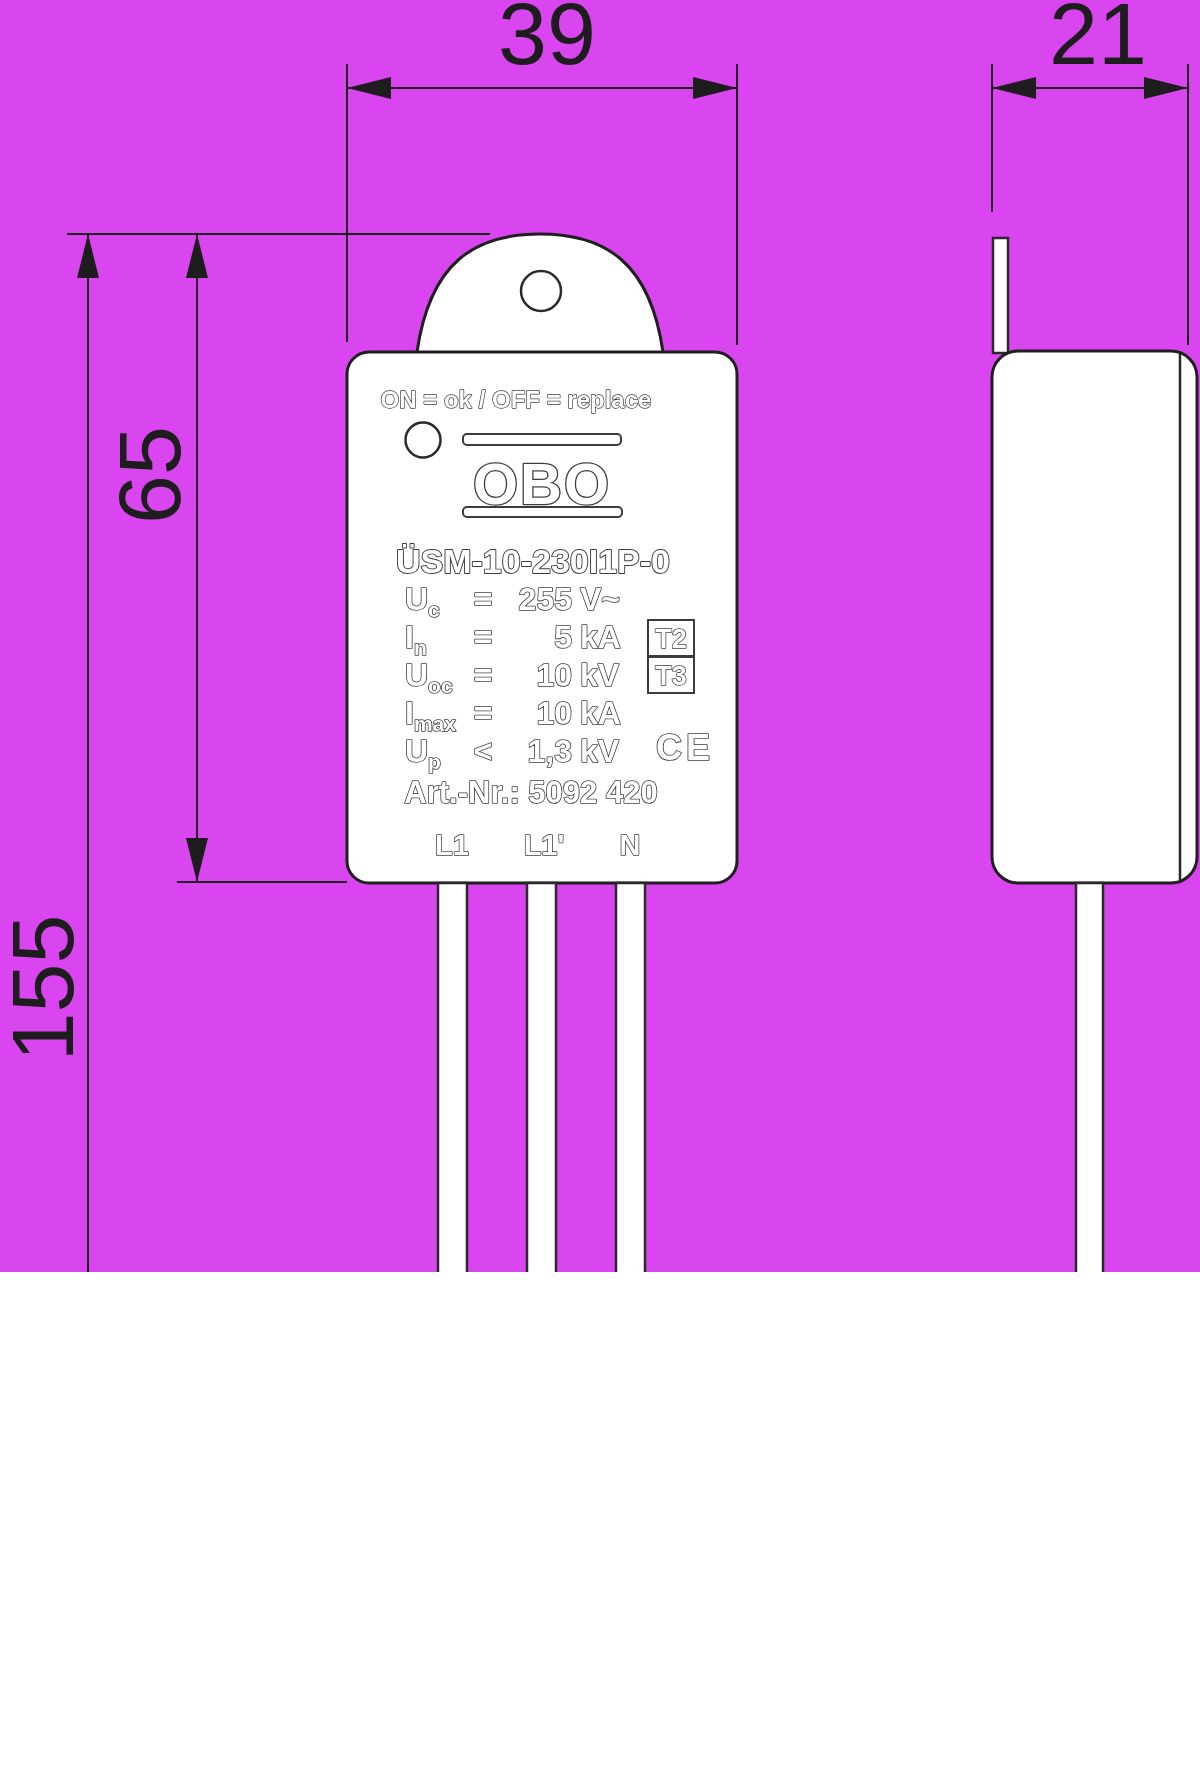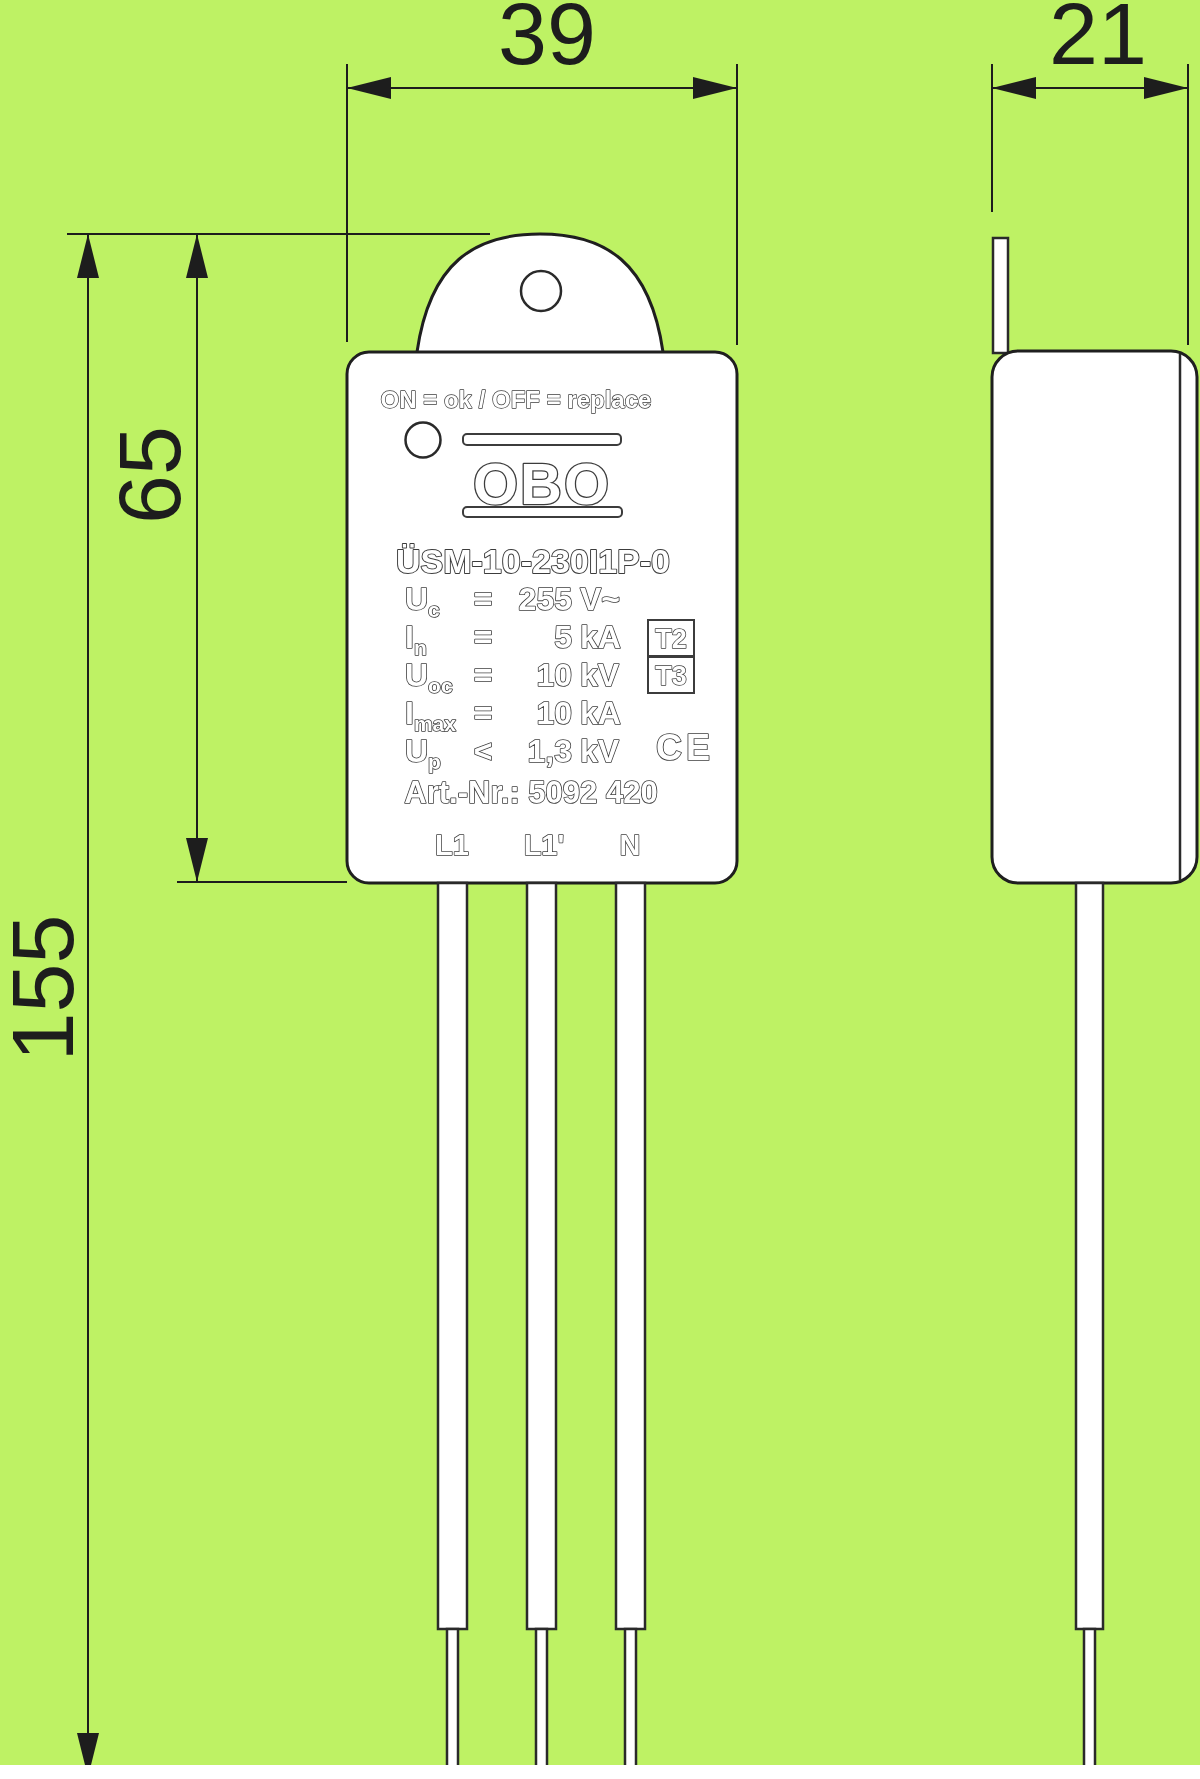--- a/index.html
+++ b/index.html
@@ -1,16 +1,16 @@
 <!DOCTYPE html>
 <html><head>
 <meta charset="utf-8">
 <style>
   html, body { margin: 0; padding: 0; background: #ffffff; }
-  .stage { position: relative; width: 1200px; height: 1765px; background: #bef264; }
+  .stage { position: relative; width: 1200px; height: 1272px; background: #d946ef; }
   svg { display: block; }
   
   .dimnum {
     font-family: "Liberation Sans", sans-serif;
     font-size: 88px;
     fill: #1d1d1d;
     font-weight: normal;
   }
   
   .lbl {

